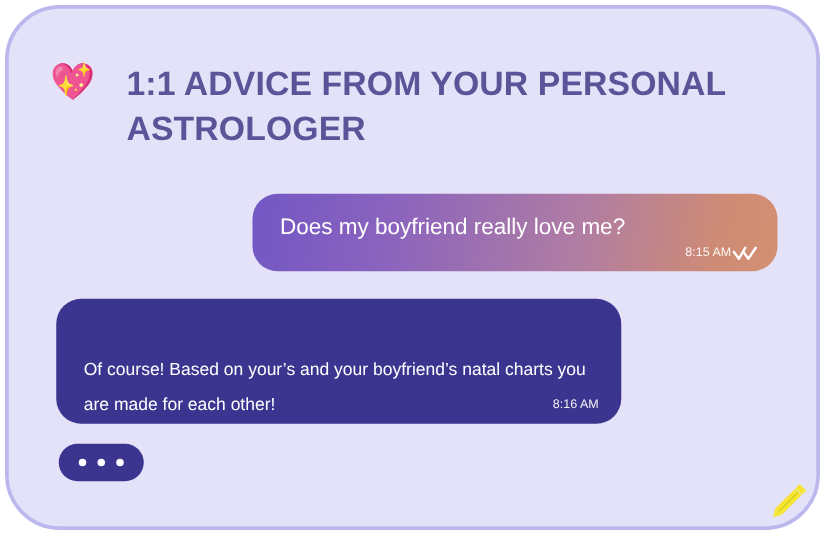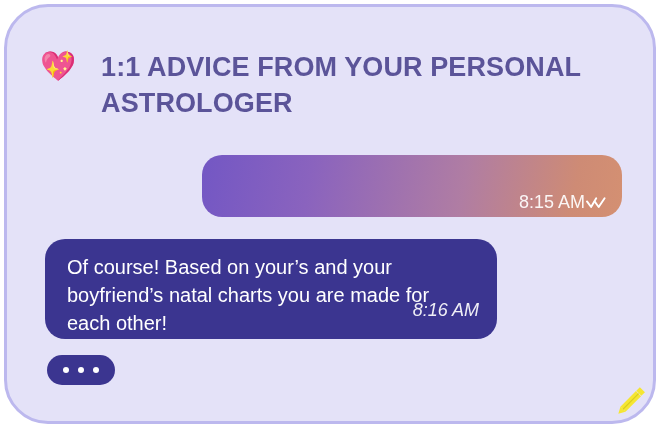--- a/index.html
+++ b/index.html
@@ -95,33 +95,33 @@
   
   #bubble-incoming {
     left: 38px;
     top: 92px;
     width: 452px;
     height: 100px;
     border-radius: 20px;
     background: #3B3590;
   }
   #bubble-incoming .msg-text {
-    font-size: 20px;
+    font-size: 14px;
     line-height: 28px;
     max-width: 412px;
+    margin-top: 28px;
   }
   #bubble-incoming .meta {
     position: absolute;
     right: 18px;
-    bottom: 19px;
-    font-style: italic;
+    bottom: 8px;
   }
 
   .timestamp {
-    font-size: 18px;
+    font-size: 10px;
     color: rgba(255,255,255,0.92);
     line-height: 15px;
     white-space: nowrap;
   }
 
   #read-receipt-icon {
     display: inline-block;
     width: 20px;
     height: 13px;
     flex: 0 0 auto;
@@ -166,20 +166,21 @@
 <div id="chat-card">
 
   <div id="header">
     <span id="heart-icon">💖</span>
     <div id="header-title">1:1 ADVICE FROM YOUR PERSONAL ASTROLOGER</div>
   </div>
 
   <div id="messages">
 
     <div id="bubble-outgoing" class="bubble">
+      <div class="msg-text">Does my boyfriend really love me?</div>
       <div class="meta">
         <span class="timestamp">8:15 AM</span>
         <span id="read-receipt-icon">
           <svg viewBox="0 0 20 13" width="20" height="13" aria-hidden="true">
             <path d="M1 5.4 L5.1 11 L10.2 2.2" fill="none" stroke="#FFFFFF" stroke-width="1.9" stroke-linecap="round" stroke-linejoin="round"></path>
             <path d="M8.6 5.4 L12.7 11 L18.6 2.2" fill="none" stroke="#FFFFFF" stroke-width="1.9" stroke-linecap="round" stroke-linejoin="round"></path>
           </svg>
         </span>
       </div>
     </div>

